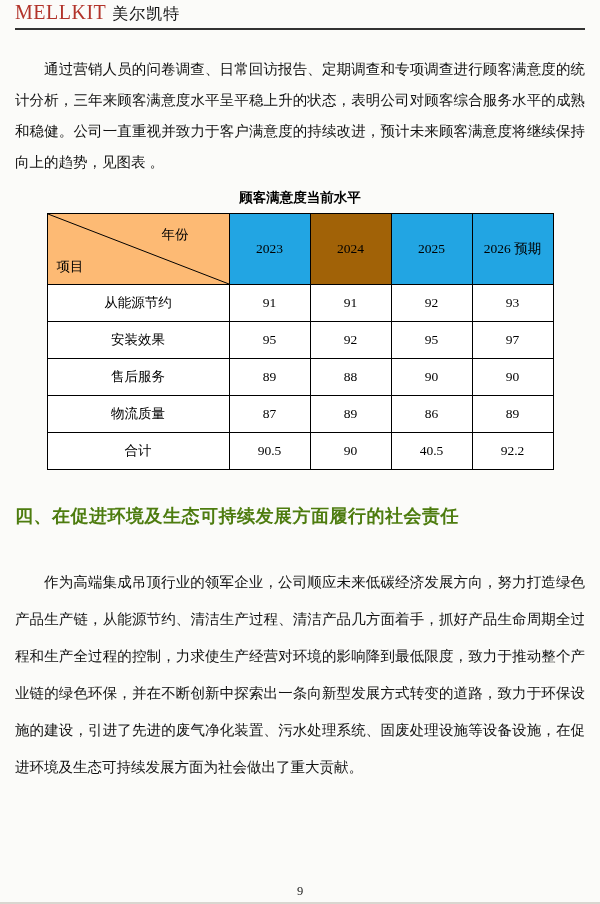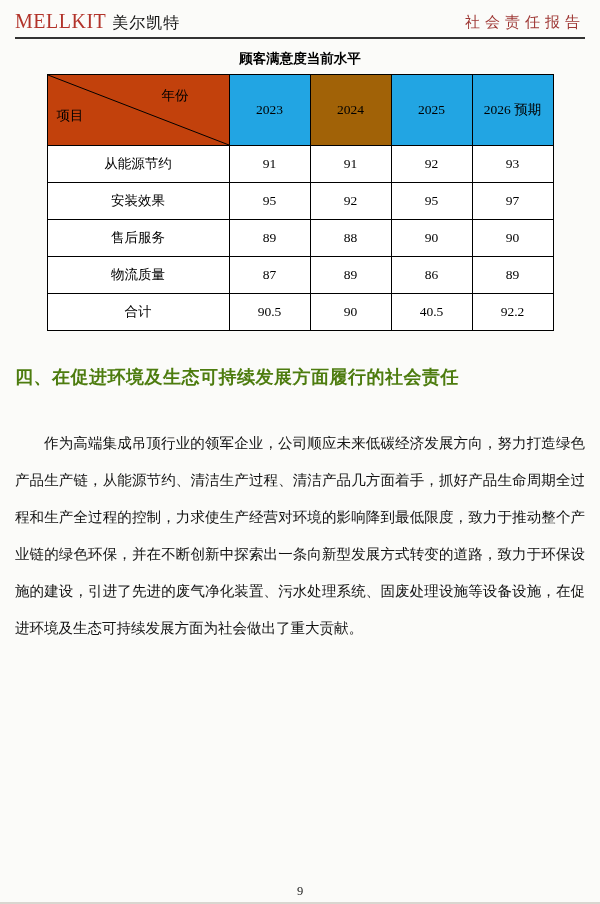--- a/index.html
+++ b/index.html
@@ -13,21 +13,21 @@
     color: #141414;
     overflow: hidden;
     box-sizing: border-box;
     padding: 0 15px;
   }
   
   .page-header {
     display: flex;
     justify-content: space-between;
     align-items: flex-end;
-    padding-top: 10px;
+    padding-top: 1px;
     padding-bottom: 3px;
     border-bottom: 2px solid #333;
   }
   .logo { display: flex; align-items: baseline; gap: 6px; }
   .logo-latin {
     font-family: "Liberation Serif", serif;
     font-size: 20px;
     color: #b2332a;
     letter-spacing: 0.5px;
   }
@@ -89,21 +89,21 @@
     width: 100%; height: 100%;
     display: block;
   }
   .corner-top {
     position: absolute;
     top: 12px; right: 40px;
     font-size: 13.5px;
   }
   .corner-bottom {
     position: absolute;
-    bottom: 20px; left: 9px;
+    bottom: 8px; left: 9px;
     font-size: 13.5px;
   }
   
   .section-heading {
     margin: 34px 0 0 0;
     font-size: 18px;
     font-weight: bold;
     color: #4d7c0f;
     letter-spacing: 0.5px;
   }
@@ -127,37 +127,37 @@
 </head>
 <body>
 
 <div class="page">
 
   <header class="page-header">
     <div class="logo">
       <span class="logo-latin">MELLKIT</span>
       <span class="logo-cjk">美尔凯特</span>
     </div>
-    <div class="report-title">社会责任报告</div>
   </header>
 
+  <p class="body-para para1">通过营销人员的问卷调查、日常回访报告、定期调查和专项调查进行顾客满意度的统计分析，三年来顾客满意度水平呈平稳上升的状态，表明公司对顾客综合服务水平的成熟和稳健。公司一直重视并致力于客户满意度的持续改进，预计未来顾客满意度将继续保持向上的趋势，见图表 。</p>
 
   <div class="table-title">顾客满意度当前水平</div>
 
   <table class="sat-table">
     <colgroup>
       <col style="width:182px">
       <col style="width:81px">
       <col style="width:81px">
       <col style="width:81px">
       <col style="width:81px">
     </colgroup>
     <thead>
       <tr>
-        <th class="corner-cell" style="background: #c2410c; margin-left: 32px;">
+        <th class="corner-cell" style="background: #fdba74; margin-left: 32px;">
           <svg class="diag" viewBox="0 0 100 100" preserveAspectRatio="none">
             <line x1="0" y1="0" x2="100" y2="100" stroke="#000" stroke-width="1" vector-effect="non-scaling-stroke"></line>
           </svg>
           <span class="corner-top">年份</span>
           <span class="corner-bottom">项目</span>
         </th>
         <th style="background: rgb(34, 165, 227);">2023</th>
         <th style="background: #a16207;">2024</th>
         <th style="background: rgb(34, 165, 227);">2025</th>
         <th style="background: rgb(34, 165, 227);">2026 预期</th>

